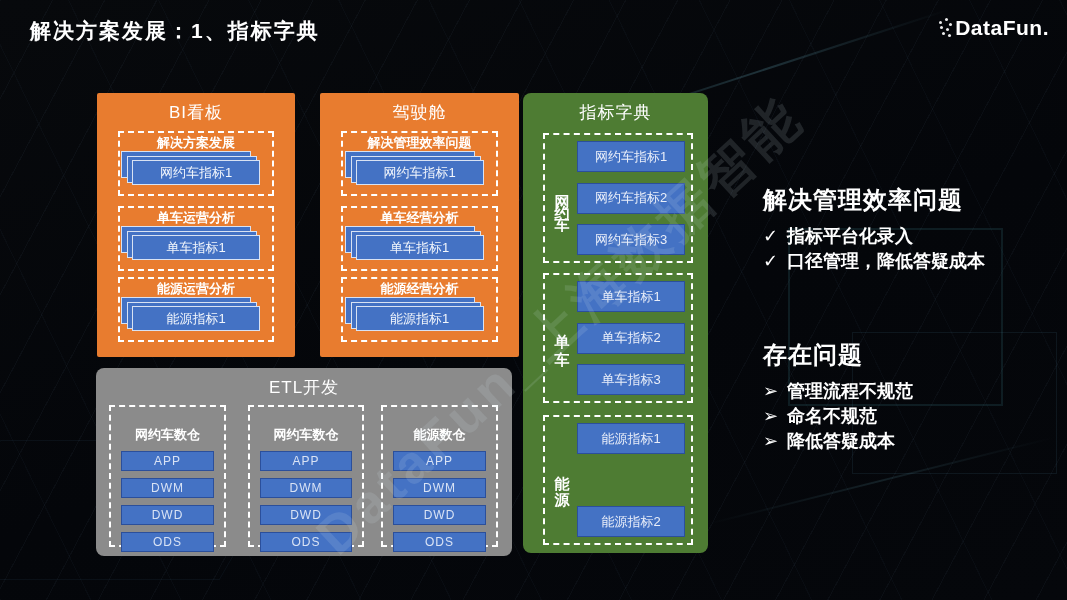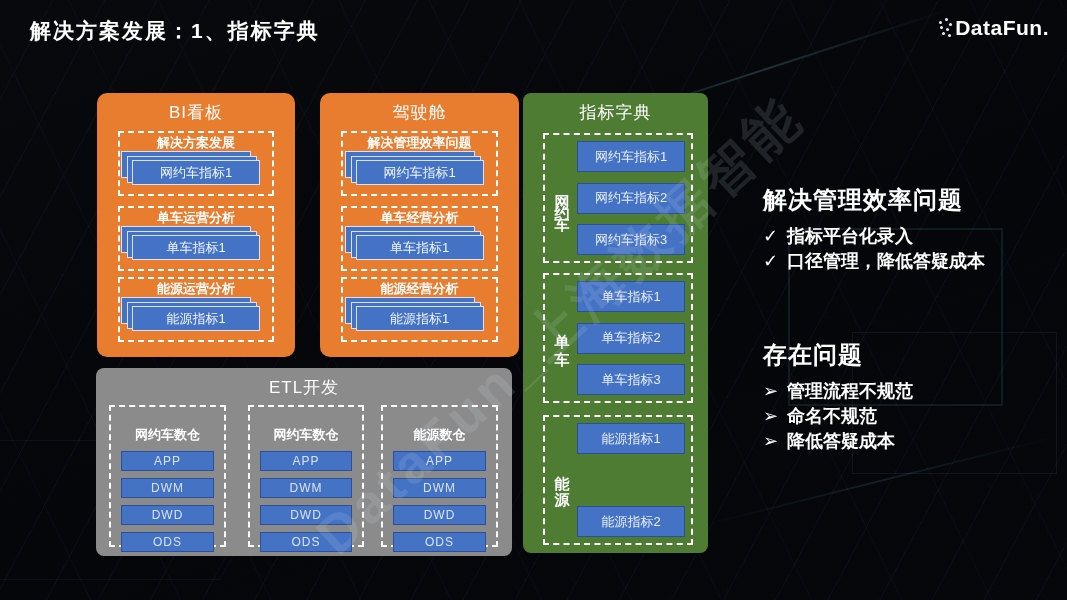--- a/index.html
+++ b/index.html
@@ -30,21 +30,21 @@
   .logo { position:absolute; right:18px; top:16px; display:flex; align-items:center; color:#fff; }
   .logo-dots { position:relative; width:17px; height:22px; margin-right:1px; }
   .logo-dots::before {
     content:""; position:absolute; left:2px; top:4px; width:3px; height:3px; border-radius:50%; background:#fff;
     box-shadow: 6px -3px 0 #fff, 10px 2px 0 #fff, 1px 5px 0 #fff, 7px 7px 0 #fff, 3px 11px 0 #fff, 9px 13px 0 #fff;
     opacity:.92;
   }
   .logo-text { font-size:21px; font-weight:bold; letter-spacing:.5px; }
 
   
-  .panel { position:absolute; border-radius:10px; }
+  .panel { position:absolute; border-radius:2px; }
   .panel-bi      { left:97px;  top:93px;  width:198px; height:264px; background:var(--orange_panel,#E87C2F); }
   .panel-cockpit { left:320px; top:93px;  width:199px; height:264px; background:var(--orange_panel,#E87C2F); }
   .panel-dict    { left:523px; top:93px;  width:185px; height:460px; background:var(--green_panel,#4E7C33); border-radius:8px; }
   .panel-etl     { left:96px;  top:368px; width:416px; height:188px; background:var(--gray_panel,#8B8B8B); border-radius:8px; }
   .panel-title { text-align:center; color:#fff; font-size:17px; padding-top:8px; letter-spacing:1px; }
 
   
   .ogroup { position:absolute; left:21px; right:21px; height:65px; border:2px dashed #fff; }
   .og1 { top:38px; } .og2 { top:113px; } .og3 { top:184px; }
   .ogroup-title { text-align:center; color:#fff; font-weight:bold; font-size:13px; margin-top:1px; }

